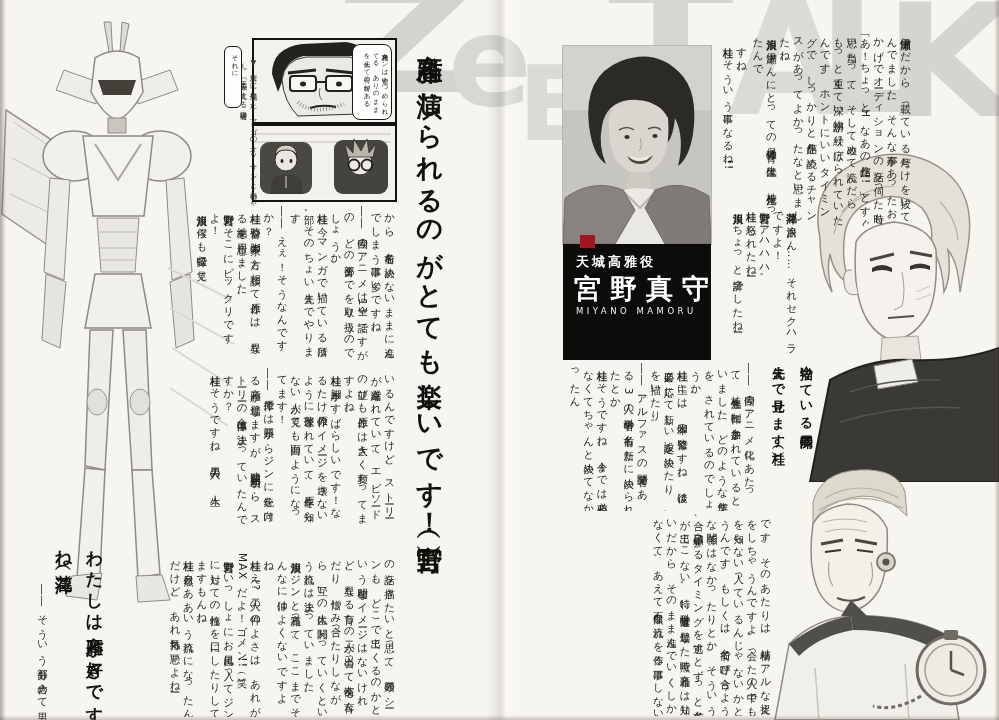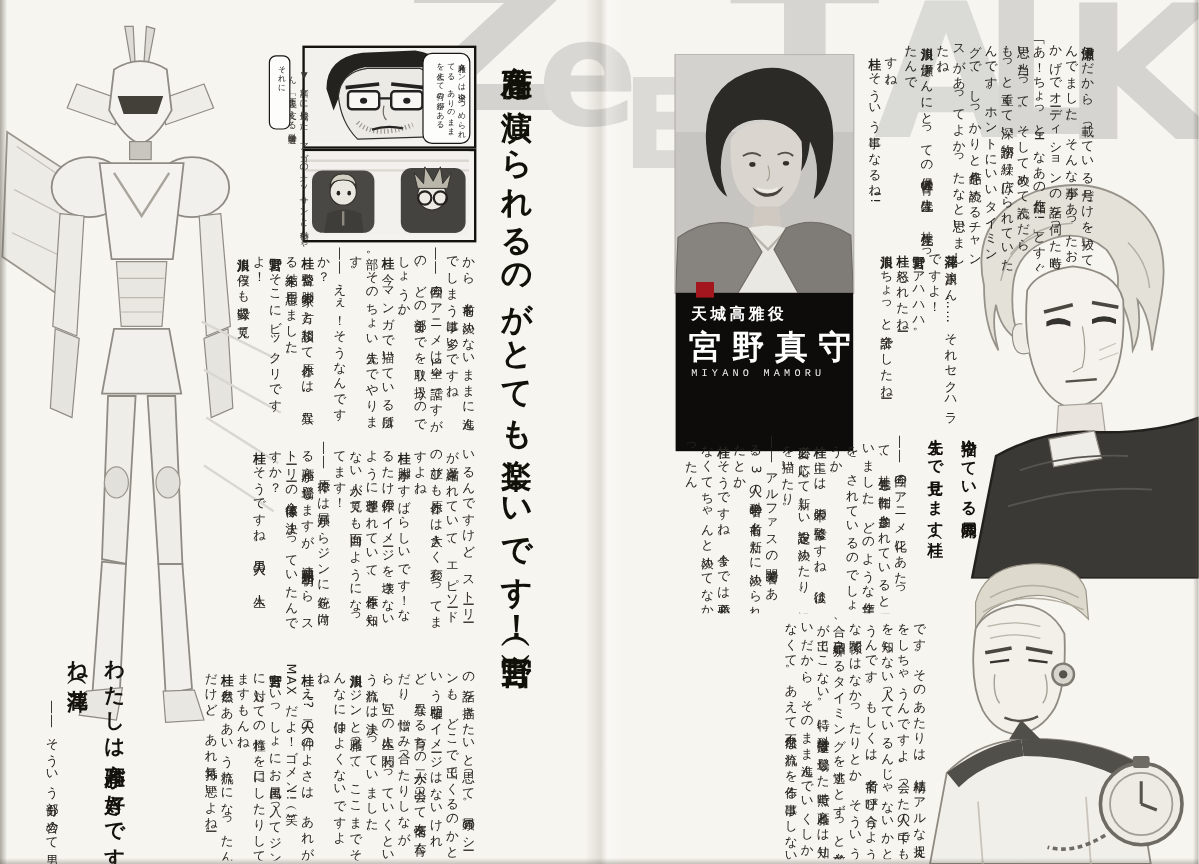--- a/index.html
+++ b/index.html
@@ -38,24 +38,24 @@
   .manga-caption{position:absolute;left:238px;top:58px;height:158px;width:20px;z-index:3;
     writing-mode:vertical-rl;font-size:7.5px;line-height:10px;letter-spacing:.5px;color:#3a3833;}
   .bubble{position:absolute;background:#fdfdfb;border:1px solid #1a1815;border-radius:8px;z-index:5;
     writing-mode:vertical-rl;font-size:6.5px;line-height:9px;letter-spacing:.4px;color:#1a1815;
     padding:3px 2px;overflow:hidden;}
   #bubble-main{left:352px;top:44px;width:34px;height:68px;}
   #bubble-side{left:224px;top:46px;width:12px;height:54px;border-radius:6px;}
   
   #photo{position:absolute;left:563px;top:46px;width:148px;height:198px;z-index:3;
          box-shadow:0 0 0 1px #b9b7b2;}
-  #caption-card{position:absolute;left:563px;top:244px;width:148px;height:132px;background:#0d0c0a;z-index:4;color:#ffffff;}
+  #caption-card{position:absolute;left:563px;top:244px;width:148px;height:116px;background:#0d0c0a;z-index:4;color:#ffffff;}
   #caption-card .role{position:absolute;left:13px;top:9px;font-size:13px;font-weight:bold;letter-spacing:3px;}
   #caption-card .name{position:absolute;left:11px;top:27px;font-size:27px;font-weight:bold;letter-spacing:9px;white-space:nowrap;}
-  #caption-card .romaji{position:absolute;left:13px;top:62px;font-size:8.5px;letter-spacing:3.5px;color:#f0f0ee;font-family:Liberation Mono, monospace;}
+  #caption-card .romaji{position:absolute;left:13px;top:62px;font-size:8.5px;letter-spacing:3.5px;color:#f0f0ee;}
   #caption-card .bio{position:absolute;left:13px;top:80px;width:126px;font-size:8.5px;line-height:13px;color:#e6e6e3;}
   .red-badge{position:absolute;left:17px;top:-9px;width:15px;height:13px;background:#a3161d;}
   
   .illus{position:absolute;z-index:2;}
   
   #fold{position:absolute;left:487px;top:0;width:32px;height:720px;z-index:6;pointer-events:none;
     background:linear-gradient(90deg,rgba(70,62,48,0) 0%,rgba(70,62,48,.13) 42%,rgba(70,62,48,.05) 52%,rgba(255,255,255,.3) 60%,rgba(70,62,48,0) 100%);}
   .edge-l{position:absolute;left:0;top:0;width:6px;height:720px;z-index:7;
     background:linear-gradient(90deg,rgba(80,75,64,.45),rgba(80,75,64,0));}
   .edge-r{position:absolute;right:0;top:0;width:5px;height:720px;z-index:7;

